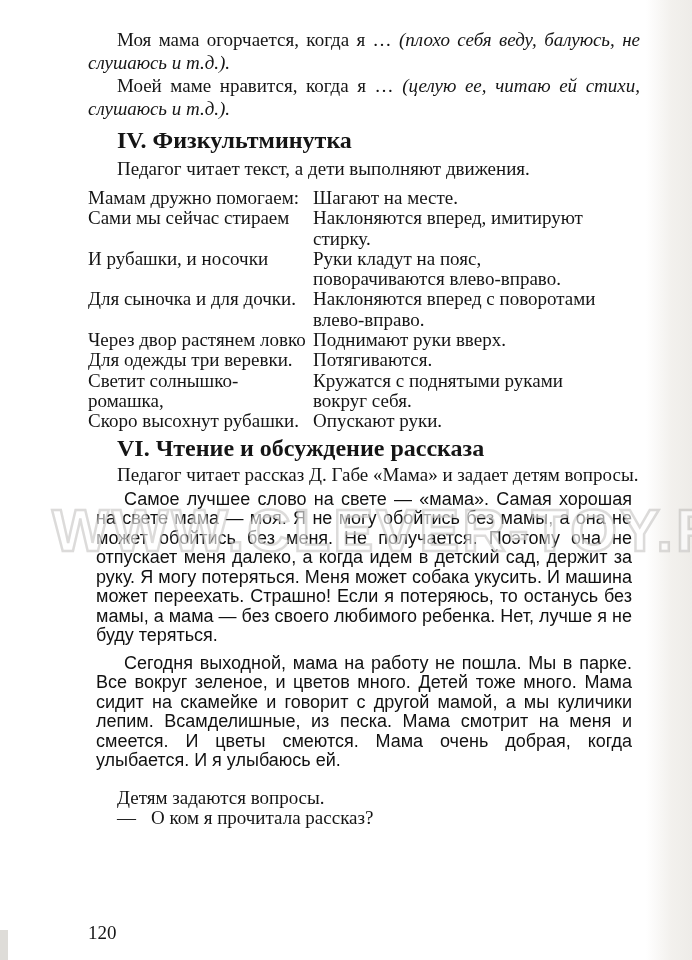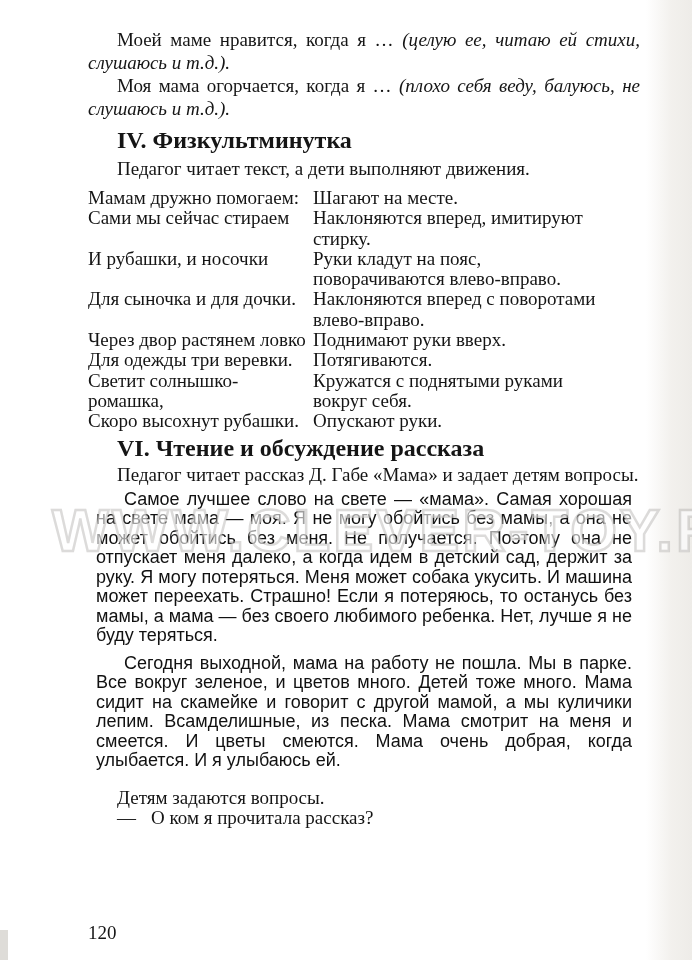--- a/index.html
+++ b/index.html
@@ -64,22 +64,22 @@
 
 <div class="page">
 
   <div class="scan-edge"></div>
   <div class="corner-mark"></div>
 
   <div class="watermark">WWW.CLEVER-TOY.RU</div>
 
   <div class="content">
 
+    <p class="para"><span>Моя мама огорчается, когда я …</span> <span class="italic">(плохо себя веду, балуюсь, не слушаюсь и т.д.).</span></p>
     <p class="para"><span>Моей маме нравится, когда я …</span> <span class="italic">(целую ее, читаю ей стихи, слушаюсь и т.д.).</span></p>
-    <p class="para"><span>Моя мама огорчается, когда я …</span> <span class="italic">(плохо себя веду, балуюсь, не слушаюсь и т.д.).</span></p>
 
     <div class="heading h-iv">IV. Физкультминутка</div>
     <p class="para p-iv-intro">Педагог читает текст, а дети выполняют движения.</p>
 
     <div class="ex-table">
       <div class="ex-row">
         <div class="ex-left">Мамам дружно помогаем:</div>
         <div class="ex-right">Шагают на месте.</div>
       </div>
       <div class="ex-row">

